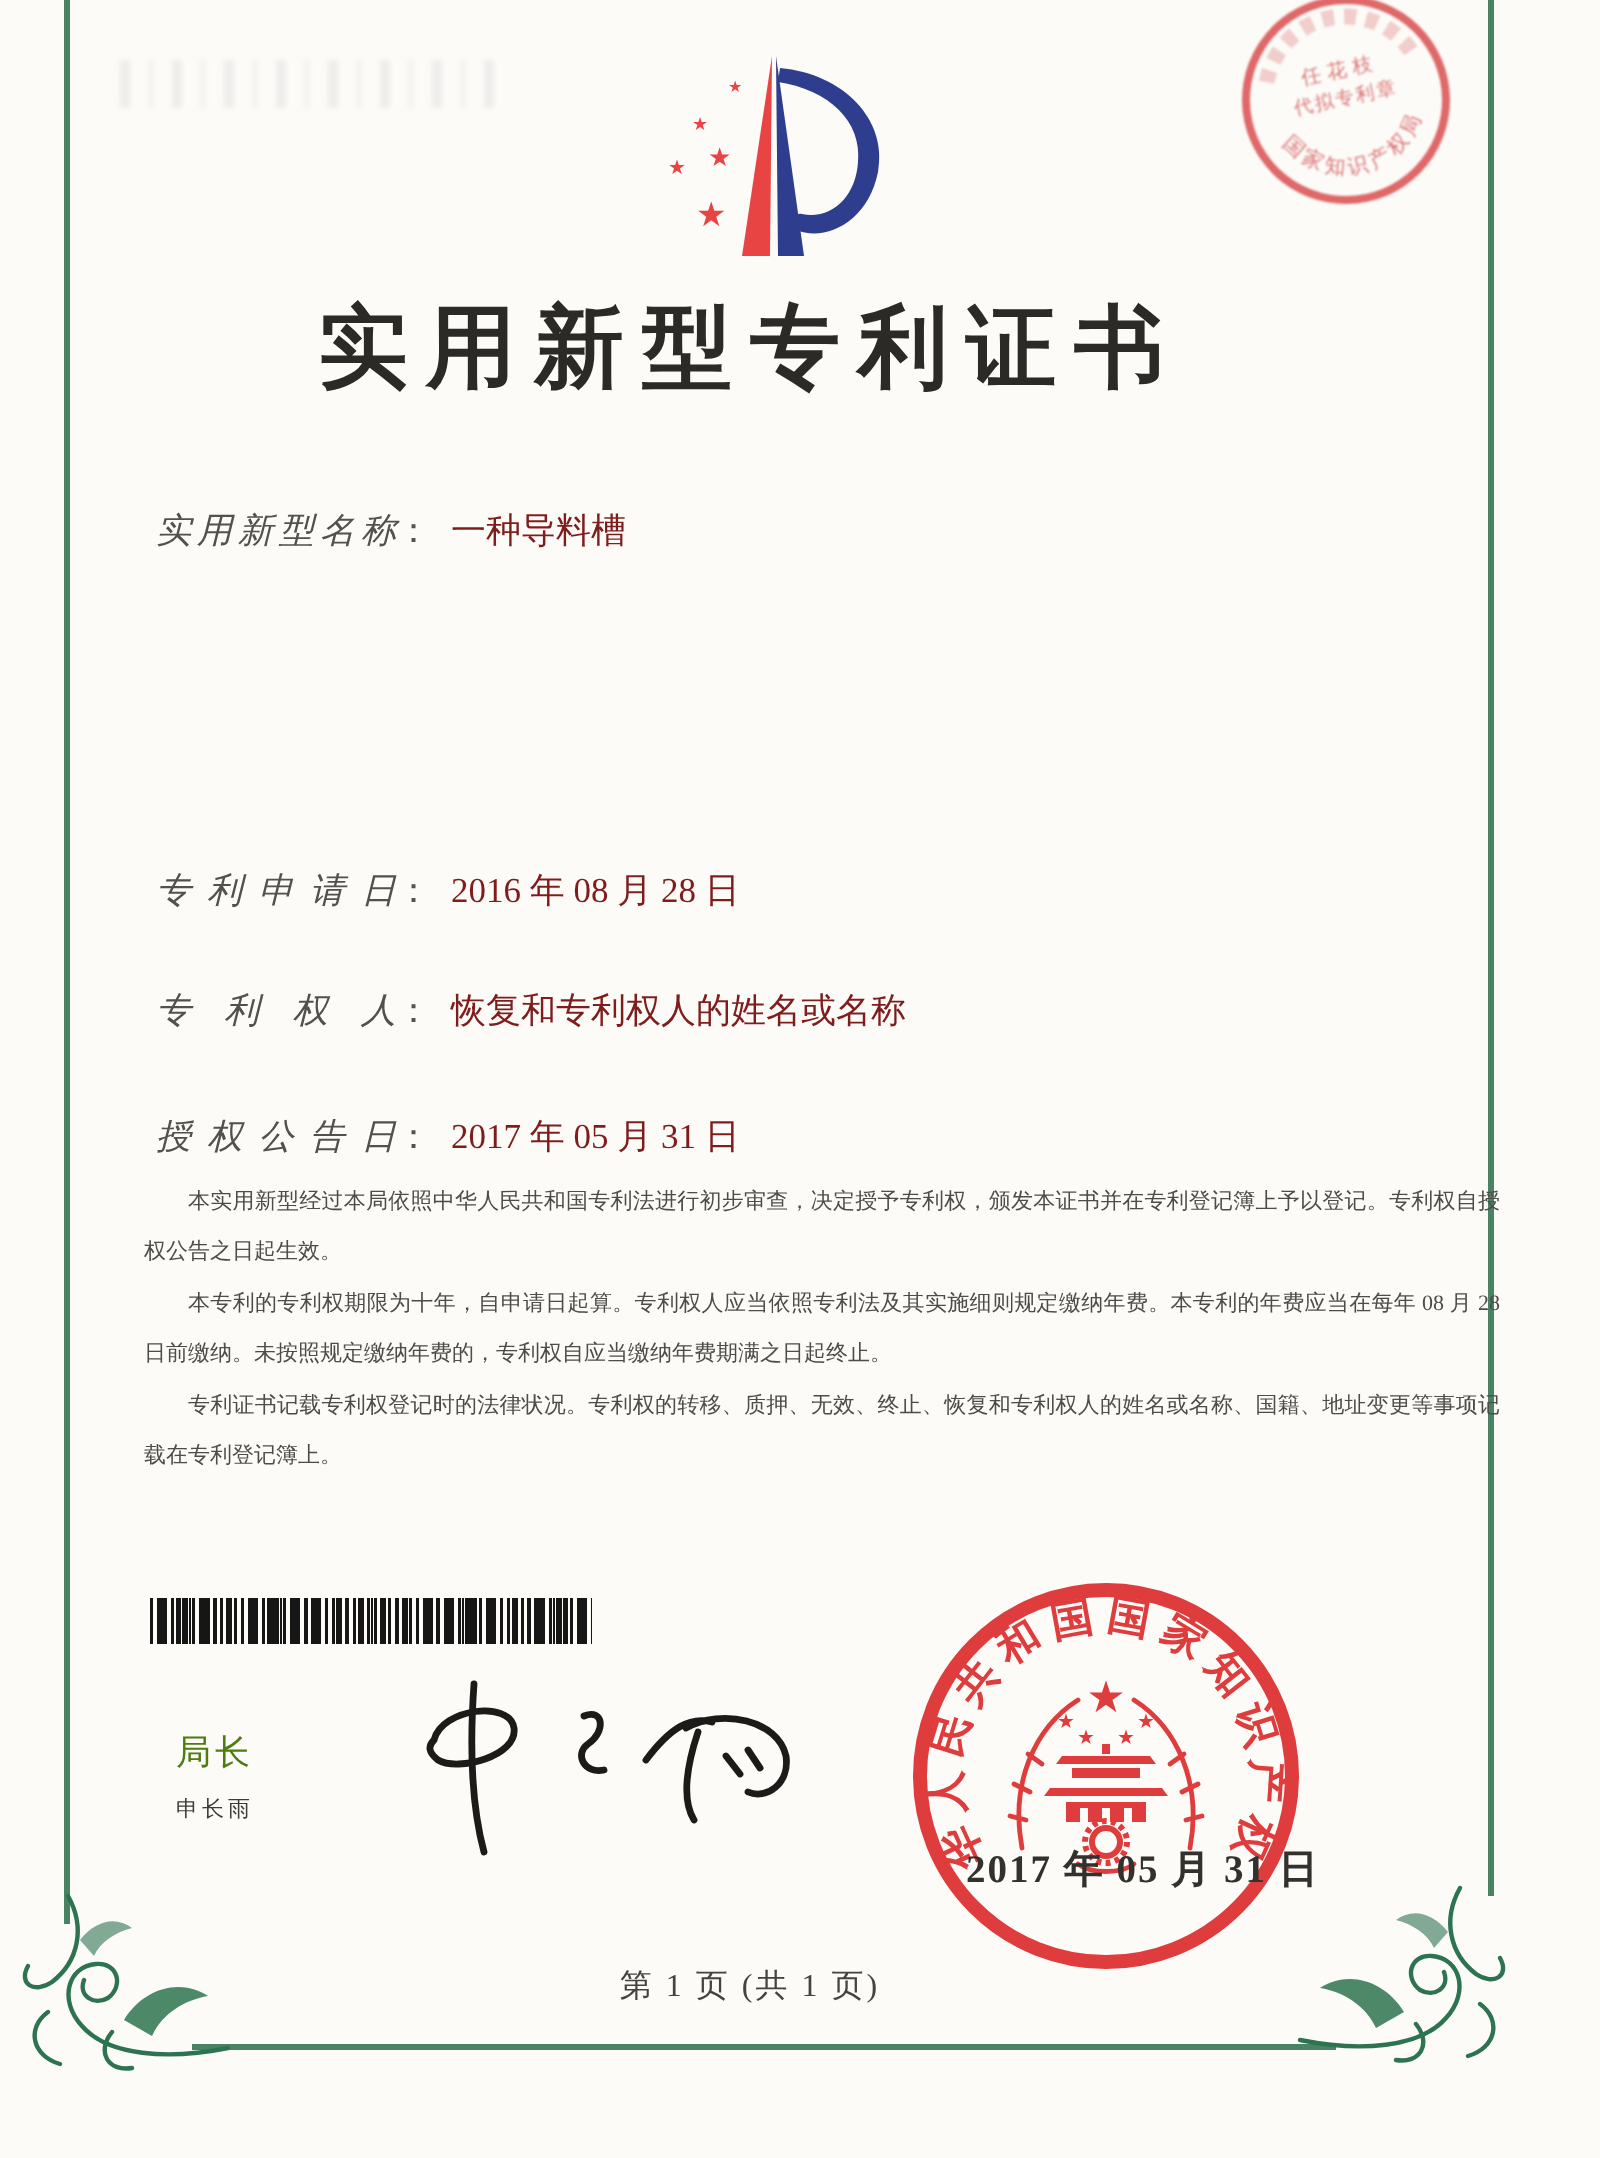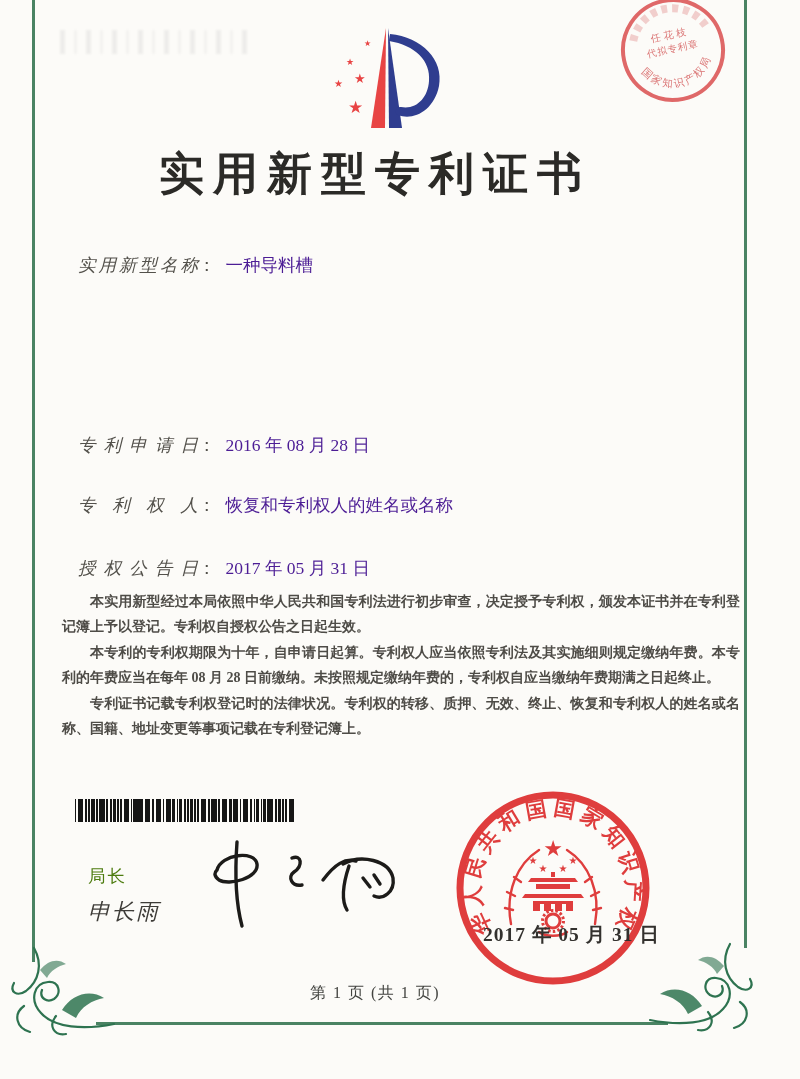--- a/index.html
+++ b/index.html
@@ -29,45 +29,45 @@
   .corner-stamp{position:absolute;left:610px;top:-12px;width:126px;height:126px;filter:blur(.45px);opacity:.92;}
   
   .title{
     position:absolute;left:0;top:144px;width:750px;text-align:center;
     font-size:45px;font-weight:bold;letter-spacing:9px;color:#2b2a27;font-family:Liberation Serif, serif;
   }
   
   .row{position:absolute;left:78px;font-size:17.5px;color:#4b4944;white-space:nowrap;}
   .row-label{display:inline-block;width:120px;text-align:justify;text-align-last:justify;vertical-align:top;color:#53514b;font-style:italic;}
   .colon{margin-right:10px;color:#53514b;}
-  .row-value{color:#4c1d95;}
+  .row-value{color:#7f1d1d;}
   .value-lines{display:inline-block;vertical-align:top;line-height:27px;}
   .r-name{top:253px;}
   .r-inventors{top:314px;}
   .r-patentno{top:379px;}
   .r-filing{top:433px;}
   .r-patentee{top:493px;}
   .r-grant{top:556px;}
   
   .body-text{
-    position:absolute;left:62px;top:589px;width:678px;
-    font-size:14px;line-height:25.4px;text-align:justify;color:#4e4c47;font-weight:bold;
+    position:absolute;left:72px;top:589px;width:678px;
+    font-size:11px;line-height:25.4px;text-align:justify;color:#4e4c47;
   }
   .body-text p{margin:0;text-indent:2em;}
   
   .barcode{
     position:absolute;left:75px;top:799px;width:221px;height:23px;
     background-image:
       repeating-linear-gradient(90deg,#161616 0 1.5px,transparent 1.5px 3.5px),
       repeating-linear-gradient(90deg,transparent 0 5px,#161616 5px 8px,transparent 8px 11px),
       repeating-linear-gradient(90deg,#161616 0 1px,transparent 1px 6.5px);
   }
   
   .sig-title{position:absolute;left:88px;top:864px;font-size:17.5px;color:#4d7c0f;letter-spacing:2px;}
-  .sig-name{position:absolute;left:88px;top:897px;font-size:22px;color:#3e3c38;letter-spacing:2px;font-style:italic;}
+  .sig-name{position:absolute;left:88px;top:897px;font-size:11px;color:#3e3c38;letter-spacing:2px;}
   .signature-svg{position:absolute;left:193px;top:836px;width:215px;height:96px;}
   
   .seal{position:absolute;left:455px;top:790px;width:196px;height:196px;opacity:.93;}
   .seal-date{
     position:absolute;left:483px;top:921px;font-size:19.5px;color:#33312e;
     letter-spacing:1px;white-space:nowrap;font-weight:bold;
   }
   
   .footer{
     position:absolute;left:0;top:983px;width:750px;text-align:center;

